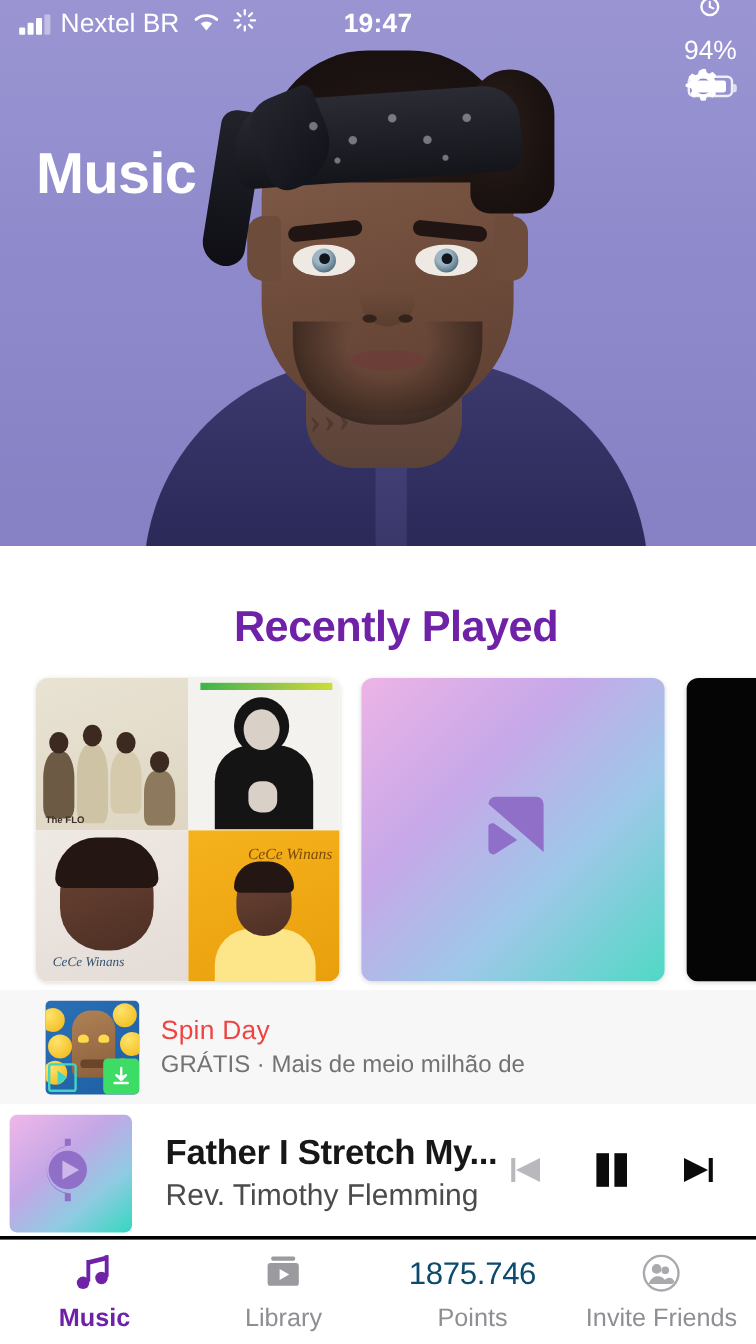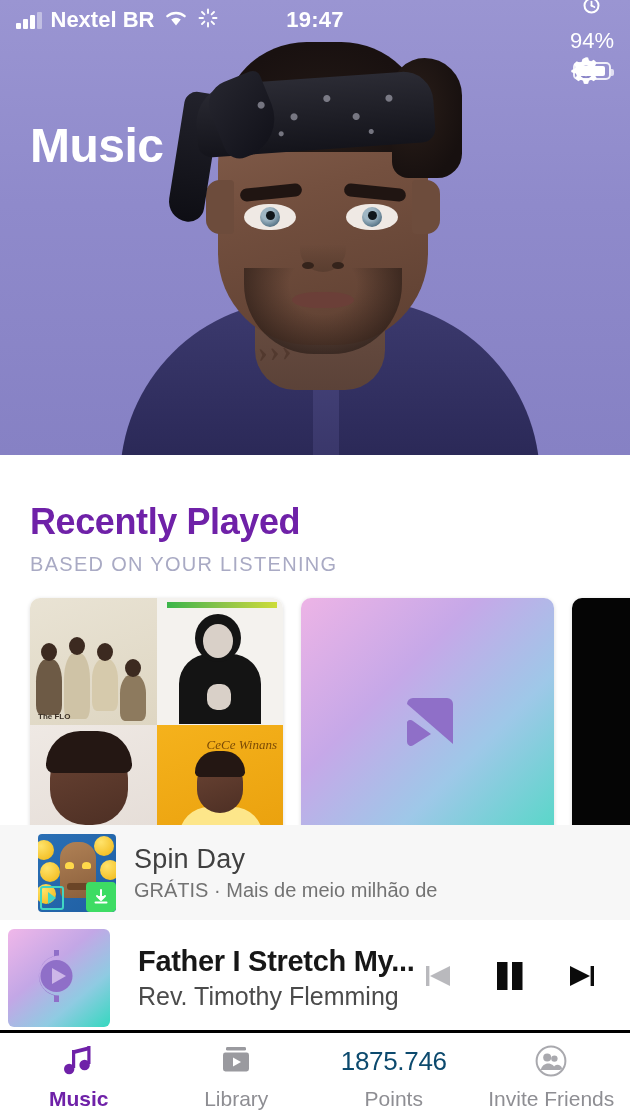--- a/index.html
+++ b/index.html
@@ -121,38 +121,38 @@
     color:#fff; font-size:21px; z-index:30;
   }
   .sb-left { display:flex; align-items:center; gap:9px; flex:1; }
   .sb-center { position:absolute; left:0; right:0; text-align:center;
                font-size:22px; font-weight:bold; letter-spacing:.2px; }
   .sb-right { display:flex; align-items:center; gap:8px; margin-left:auto; z-index:2;flex-direction:column;}
   .bars { display:flex; align-items:flex-end; gap:2.5px; height:17px; }
   .bars i { display:block; width:4.5px; background:#fff; border-radius:1px; }
   .bars i:nth-child(1){height:6px;} .bars i:nth-child(2){height:10px;}
   .bars i:nth-child(3){height:14px;} .bars i:nth-child(4){height:17px; opacity:.4;}
-  .carrier { font-size:22px; font-weight:700; }
+  .carrier { font-size:22px; font-weight:400; }
   .battery { width:38px; height:18px; border:2px solid rgba(255,255,255,.85);
              border-radius:5px; padding:2px; position:relative; }
   .battery:after{content:""; position:absolute; right:-5px; top:5px; width:3px; height:7px;
              background:rgba(255,255,255,.7); border-radius:0 2px 2px 0;}
   .battery span{display:block; height:100%; width:94%; background:#fff; border-radius:2px;}
   .pct { font-size:22px; font-weight:500; }
 
   
   .hero-title {
     position:absolute; left:30px; top:118px; z-index:20;
     color:#fff; font-size:48px; font-weight:bold; letter-spacing:-.5px;
   }
   .gear-btn { position:absolute; right:22px; top:52px; z-index:20; width:44px; height:44px;
               display:flex; align-items:center; justify-content:center; }
 
   
-  .section { padding:46px 0 0 30px; }
+  .section { padding:46px 0 0 30px;text-align:center; }
   .section-title { font-size:36px; font-weight:bold; color:#6f21a8; letter-spacing:-.4px; }
   .section-sub { margin-top:10px; font-size:20px; color:#a9aac4; letter-spacing:1.3px; }
 
   
   .cards { display:flex; gap:18px; margin-top:22px; }
   .card { width:253px; height:253px; border-radius:10px; flex:0 0 auto;
           overflow:hidden; position:relative; box-shadow:0 1px 4px rgba(0,0,0,.14); }
 
   
   .collage { display:grid; grid-template-columns:1fr 1fr; grid-template-rows:1fr 1fr;
@@ -225,21 +225,21 @@
           background:#6b4527; border-radius:3px;}
   .badge-play{position:absolute; left:2px; bottom:2px; width:24px; height:24px;
           border:2px solid #41d6c3; border-radius:3px; display:flex;
           align-items:center; justify-content:center;}
   .badge-play i{width:0;height:0;border-left:8px solid #41d6c3;
           border-top:6px solid transparent; border-bottom:6px solid transparent; display:block;}
   .badge-dl{position:absolute; right:0; bottom:0; width:30px; height:30px;
           background:#3ddc64; border-radius:4px; display:flex; align-items:center; justify-content:center;}
   .badge-dl svg{width:18px;height:18px;}
   .ad-text { margin-left:18px; flex:1; }
-  .ad-title { font-size:27px; color:#404040; letter-spacing:.2px; }
+  .ad-title { font-size:22px; color:#ef4444; letter-spacing:.2px; }
   .ad-sub { font-size:20px; color:#737373; margin-top:4px; }
   .ad-cta { width:155px; height:88px; background:#2b8cec; color:#fff;
             display:flex; align-items:center; justify-content:center;
             font-size:26px; font-weight:bold; margin-right:48px; flex:0 0 auto; }
 
   
   .nowplaying {
     position:absolute; left:0; top:925px; width:630px; height:108px;
     background:#fff; display:flex; align-items:center; z-index:25;
     border-bottom:3px solid #000000;
@@ -363,21 +363,20 @@
           <circle cx="18" cy="18" r="6.6" fill="#8b86c8"></circle>
           <circle cx="18" cy="18" r="4.3" fill="#fff"></circle>
           <circle cx="18" cy="18" r="2.6" fill="#8b86c8"></circle>
         </svg>
       </span>
     </div>
   </div>
 
   <div class="section">
     <div class="section-title">Recently Played</div>
-    <div class="section-sub">BASED ON YOUR LISTENING</div>
 
     <div class="cards">
 
       <div class="card">
         <div class="collage">
           <div class="q q1">
             <span class="fig m1"></span>
               <span class="fig m2"></span>
             <span class="fig m3"></span>
               <span class="fig m4"></span>

